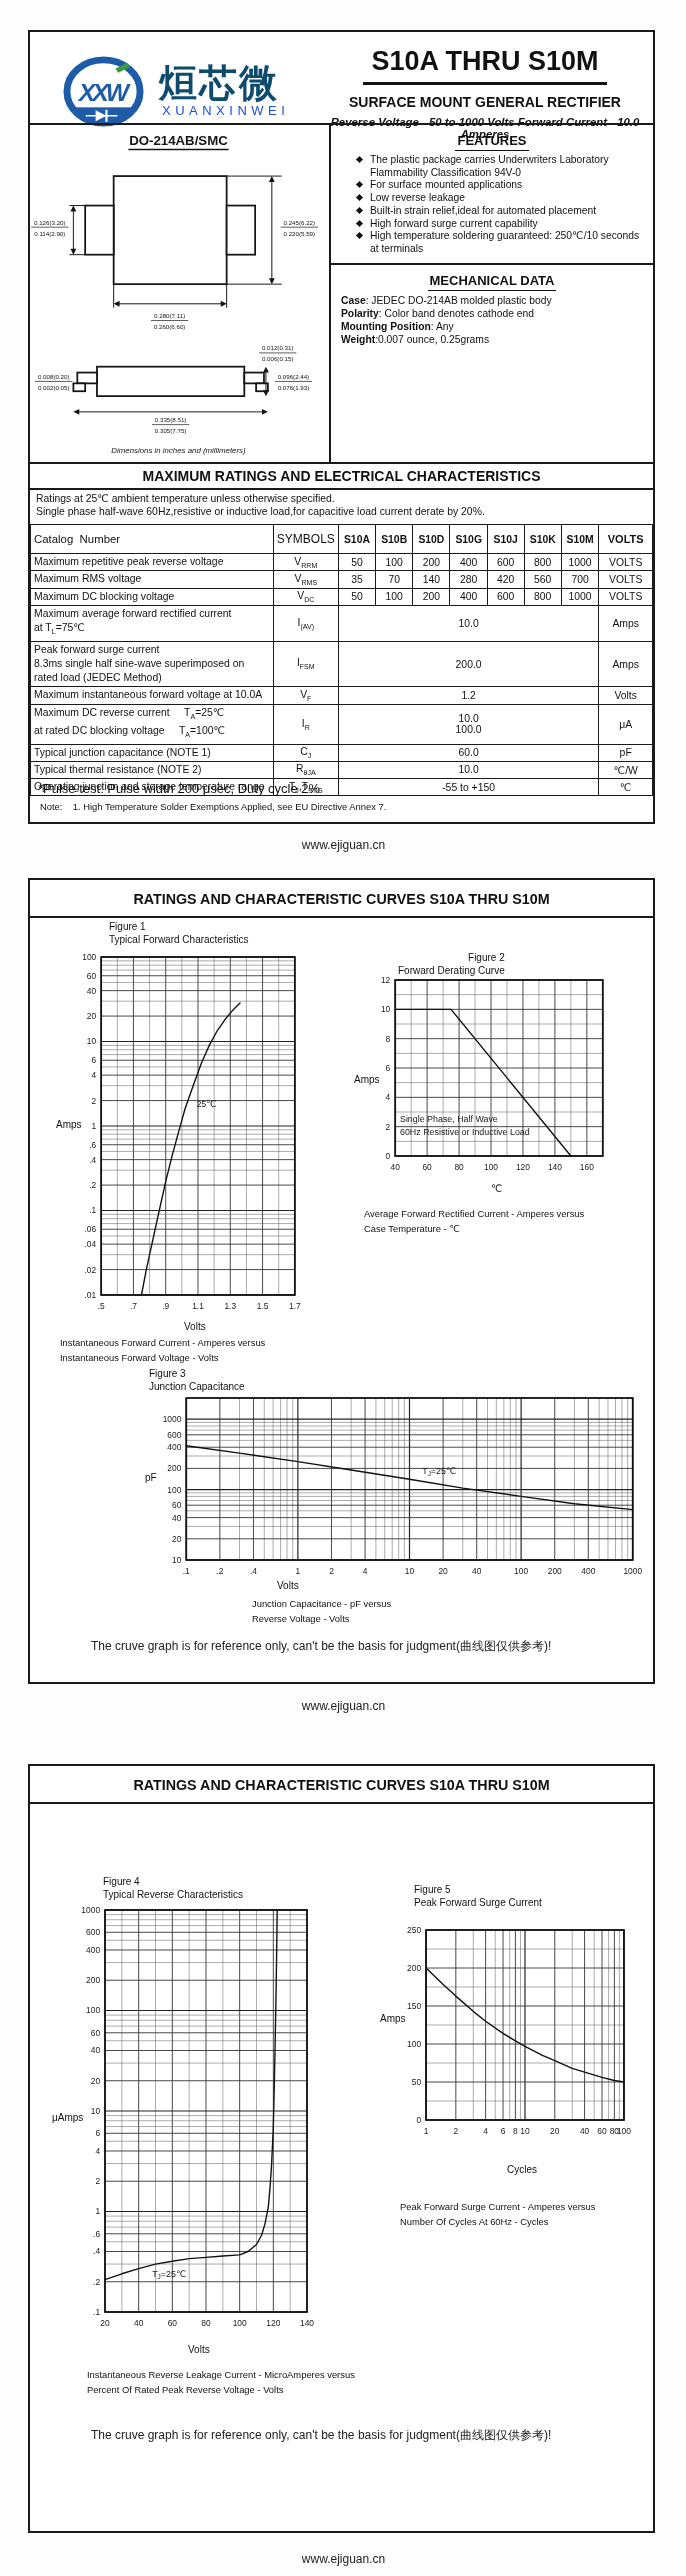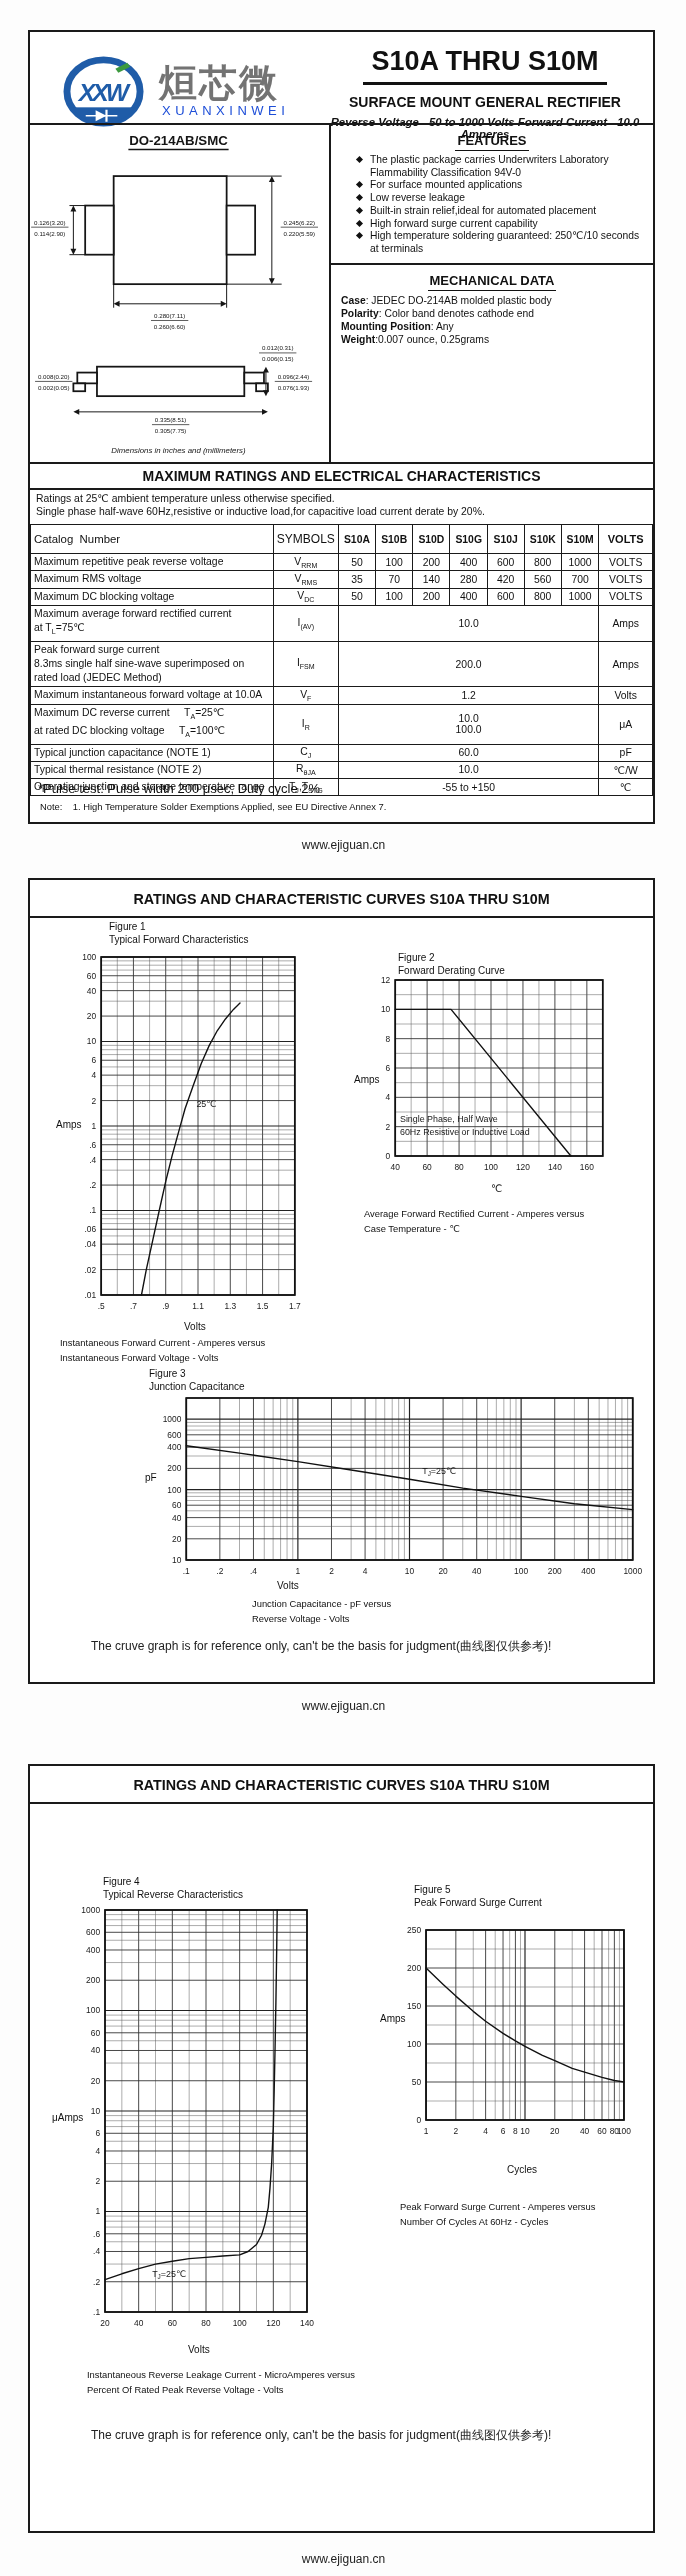--- a/index.html
+++ b/index.html
@@ -8,21 +8,21 @@
     font-family:"Liberation Sans","DejaVu Sans",sans-serif;color:#111;
   }
   .pagebox{position:absolute;left:28px;width:627px;background:#fff;
     border:2px solid #1a1a1a;box-sizing:border-box;}
   #page1{top:30px;height:794px;}
   #page2{top:878px;height:806px;}
   #page3{top:1764px;height:769px;}
   .site-url{position:absolute;left:0;width:687px;text-align:center;font-size:12px;color:#222;}
   
   #logo-svg{position:absolute;left:28px;top:20px;}
-  .brand-cn{position:absolute;left:129px;top:26px;font-size:38px;font-weight:bold;color:#737373;letter-spacing:2px;}
+  .brand-cn{position:absolute;left:129px;top:26px;font-size:38px;font-weight:bold;color:#0c4a6e;letter-spacing:2px;}
   .brand-en{position:absolute;left:132px;top:71px;font-size:13px;letter-spacing:4.5px;color:#1d4ed8;}
   .title-block{position:absolute;left:292px;top:14px;width:326px;text-align:center;}
   .part-range{display:inline-block;font-size:27px;font-weight:bold;border-bottom:3px solid #111;padding:0 8px 5px;}
   .dev-subtitle{font-size:14px;font-weight:bold;margin-top:9px;}
   .dev-tagline{font-size:11.4px;font-style:italic;font-weight:bold;margin-top:6px;}
   .hdr-divider{position:absolute;left:0;right:0;top:91px;border-top:2px solid #1a1a1a;}
   .leftcol{position:absolute;left:0;top:93px;width:299px;height:337px;border-right:2px solid #1a1a1a;}
   .rightcol{position:absolute;left:301px;top:93px;width:322px;height:354px;}
   .feat-title,.mech-title{text-align:center;font-size:13px;font-weight:bold;margin:8px 0 6px;}
   .feat-title span,.mech-title span{border-bottom:1.5px solid #111;padding:0 2px 2px;}
@@ -422,21 +422,21 @@
       </clipPath>
       <polyline points="40.8,342.0 45.7,316.3 52.3,286.2 58.8,256.5 65.3,227.2 71.9,200.7 78.4,177.0 84.9,153.5 93.1,130.2 101.3,107.7 109.4,89.4 117.6,74.4 125.8,62.7 133.9,53.0 140.5,46.6" class="curve" clip-path="url(#clip-fig1)"></polyline>
       <g>
         <text x="96.36666666666669" y="151.29661722215755" font-size="9" text-anchor="start"><tspan>25℃</tspan></text>
       </g>
     </svg>
     <div class="ax-label" style="left: 26px; top: 239px;">Amps</div>
     <div class="ax-label" style="left: 154px; top: 441px;">Volts</div>
     <div class="fig-cap" style="left: 30px; top: 455px;">Instantaneous Forward Current - Amperes versus
 Instantaneous Forward Voltage - Volts</div>
-    <div class="fig-title" style="left: 368px; top: 71px;">Figure 2
+    <div class="fig-title" style="left: 368px; top: 71px; text-align: right;">Figure 2
 Forward Derating Curve</div>
     <svg class="chart" width="208" height="176" style="left: 365px; top: 100px;" viewBox="0 0 210 178">
       <g>
         <line x1="0" y1="0" x2="0" y2="178" class="g-maj"></line>
         <line x1="16.153846153846153" y1="0" x2="16.153846153846153" y2="178" class="g-min"></line>
         <line x1="32.30769230769231" y1="0" x2="32.30769230769231" y2="178" class="g-maj"></line>
         <line x1="48.46153846153847" y1="0" x2="48.46153846153847" y2="178" class="g-min"></line>
         <line x1="64.61538461538461" y1="0" x2="64.61538461538461" y2="178" class="g-maj"></line>
         <line x1="80.76923076923077" y1="0" x2="80.76923076923077" y2="178" class="g-min"></line>
         <line x1="96.92307692307693" y1="0" x2="96.92307692307693" y2="178" class="g-maj"></line>

